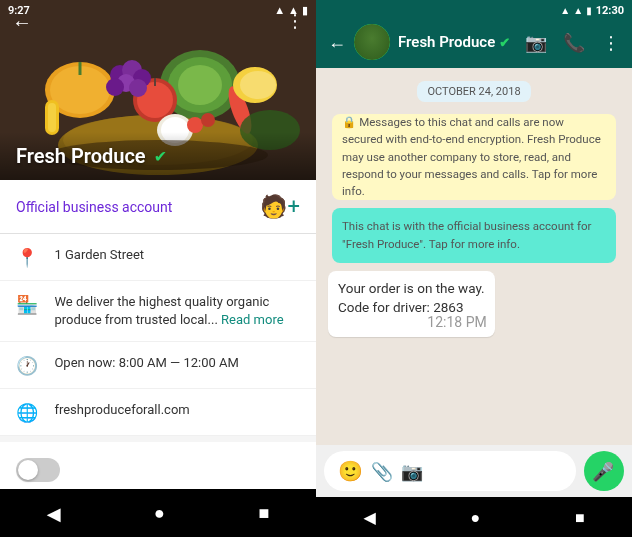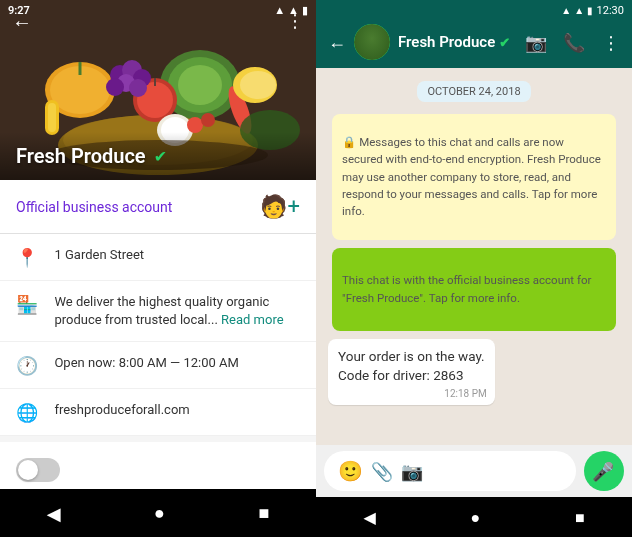--- a/index.html
+++ b/index.html
@@ -281,31 +281,31 @@
       color: #555;
       font-size: 11px;
       padding: 4px 10px;
       border-radius: 8px;
       display: inline-block;
     }
 
     .system-message {
       background: #FFF9C4;
       border-radius: 8px;
-      padding: 20px 10px;
+      padding: 0 10px;
       font-size: 11.5px;
       color: #555;
       line-height: 1.5;
       margin: 0 4px;
     }
 
     .system-message-2 {
-      background: #84cc16;
+      background: #5eead4;
       border-radius: 8px;
-      padding: 24px 10px;
+      padding: 10px 10px;
       font-size: 11.5px;
       color: #555;
       line-height: 1.5;
       margin: 0 4px;
     }
 
     .chat-message {
       max-width: 80%;
       align-self: flex-start;
     }
@@ -318,21 +318,21 @@
       color: #333;
       line-height: 1.4;
       position: relative;
       box-shadow: 0 1px 1px rgba(0,0,0,0.1);
     }
 
     .message-time {
       position: absolute;
       bottom: 4px;
       right: 8px;
-      font-size: 10px;
+      font-size: 14px;
       color: #999;
     }
 
     .chat-input-bar {
       background: #f0f0f0;
       padding: 6px 8px;
       display: flex;
       align-items: center;
       gap: 8px;
       flex-shrink: 0;
@@ -416,21 +416,21 @@
 
     .status-icons {
       display: flex;
       align-items: center;
       gap: 3px;
     }
 
     .status-time-text {
       color: #fff;
       font-size: 11px;
-      font-weight: 400;
+      font-weight: 700;
     }
 
     
     .left-status-bar {
       position: absolute;
       top: 0;
       left: 0;
       width: 316px;
       height: 20px;
       display: flex;

